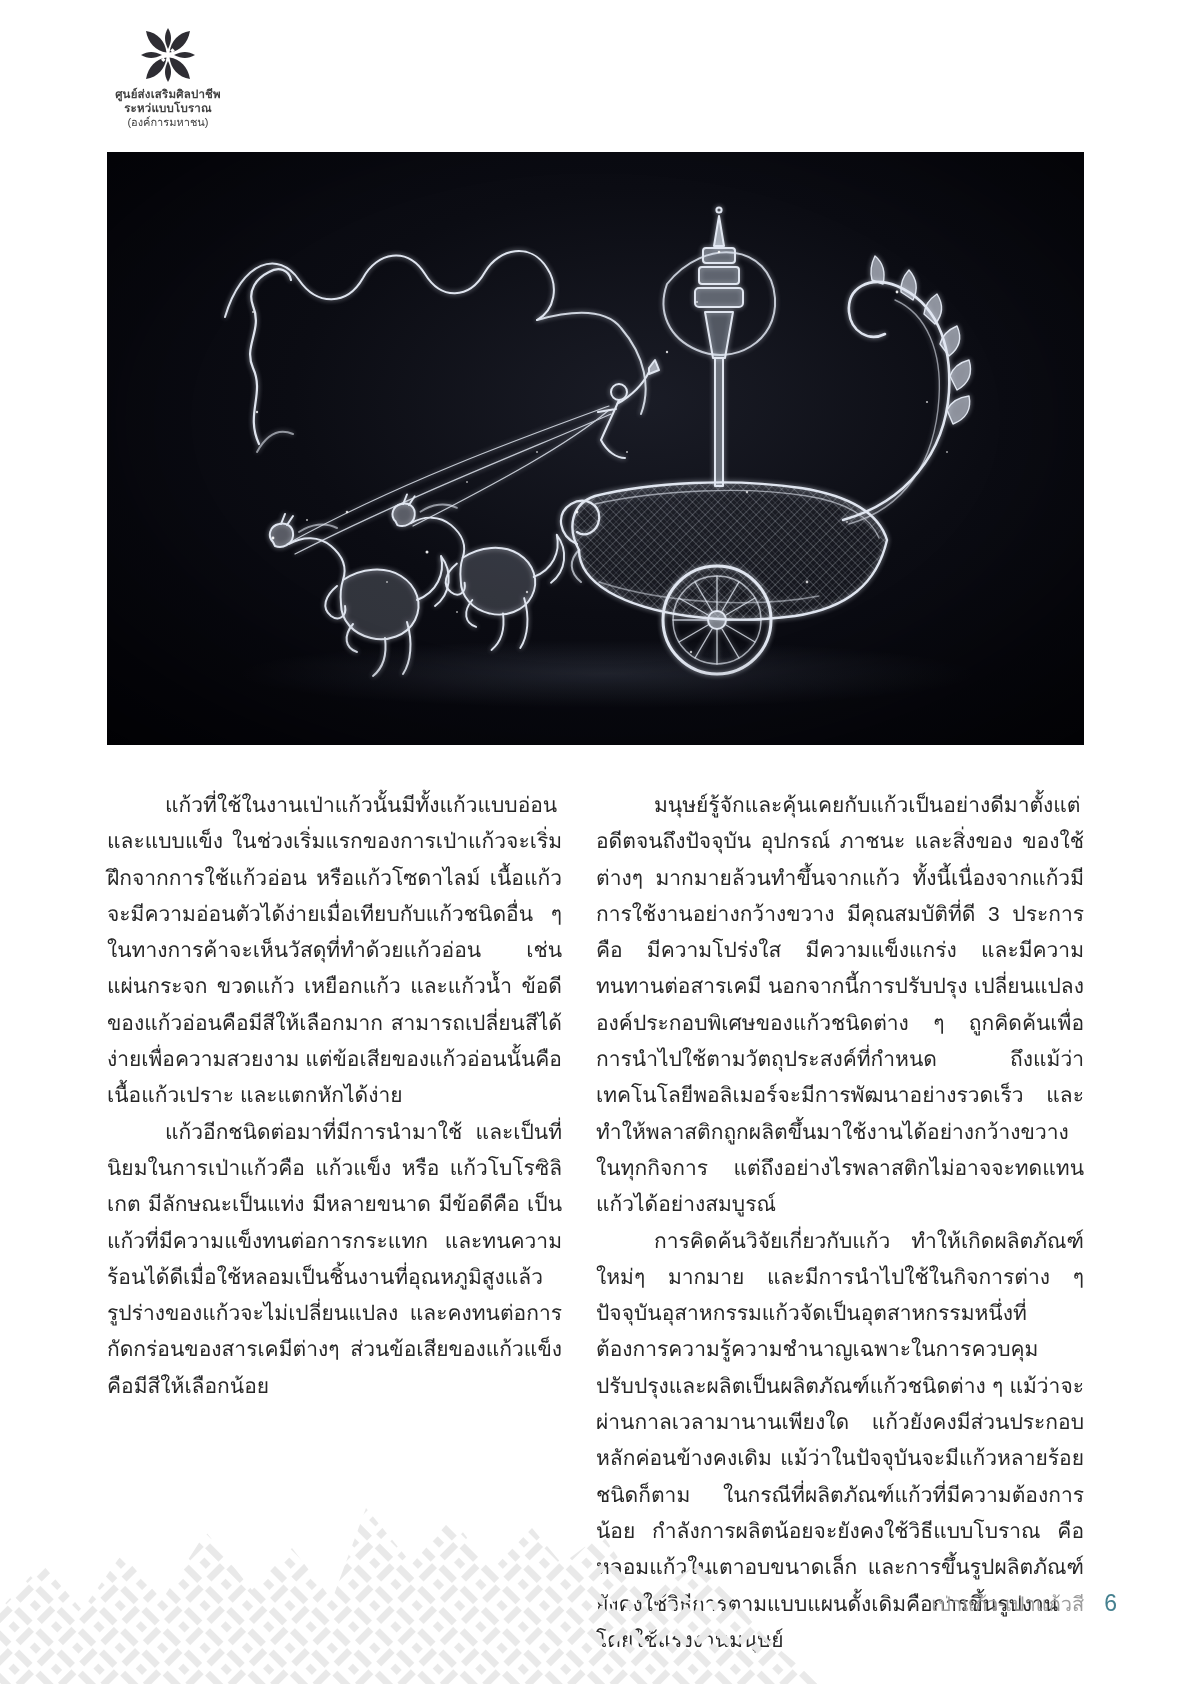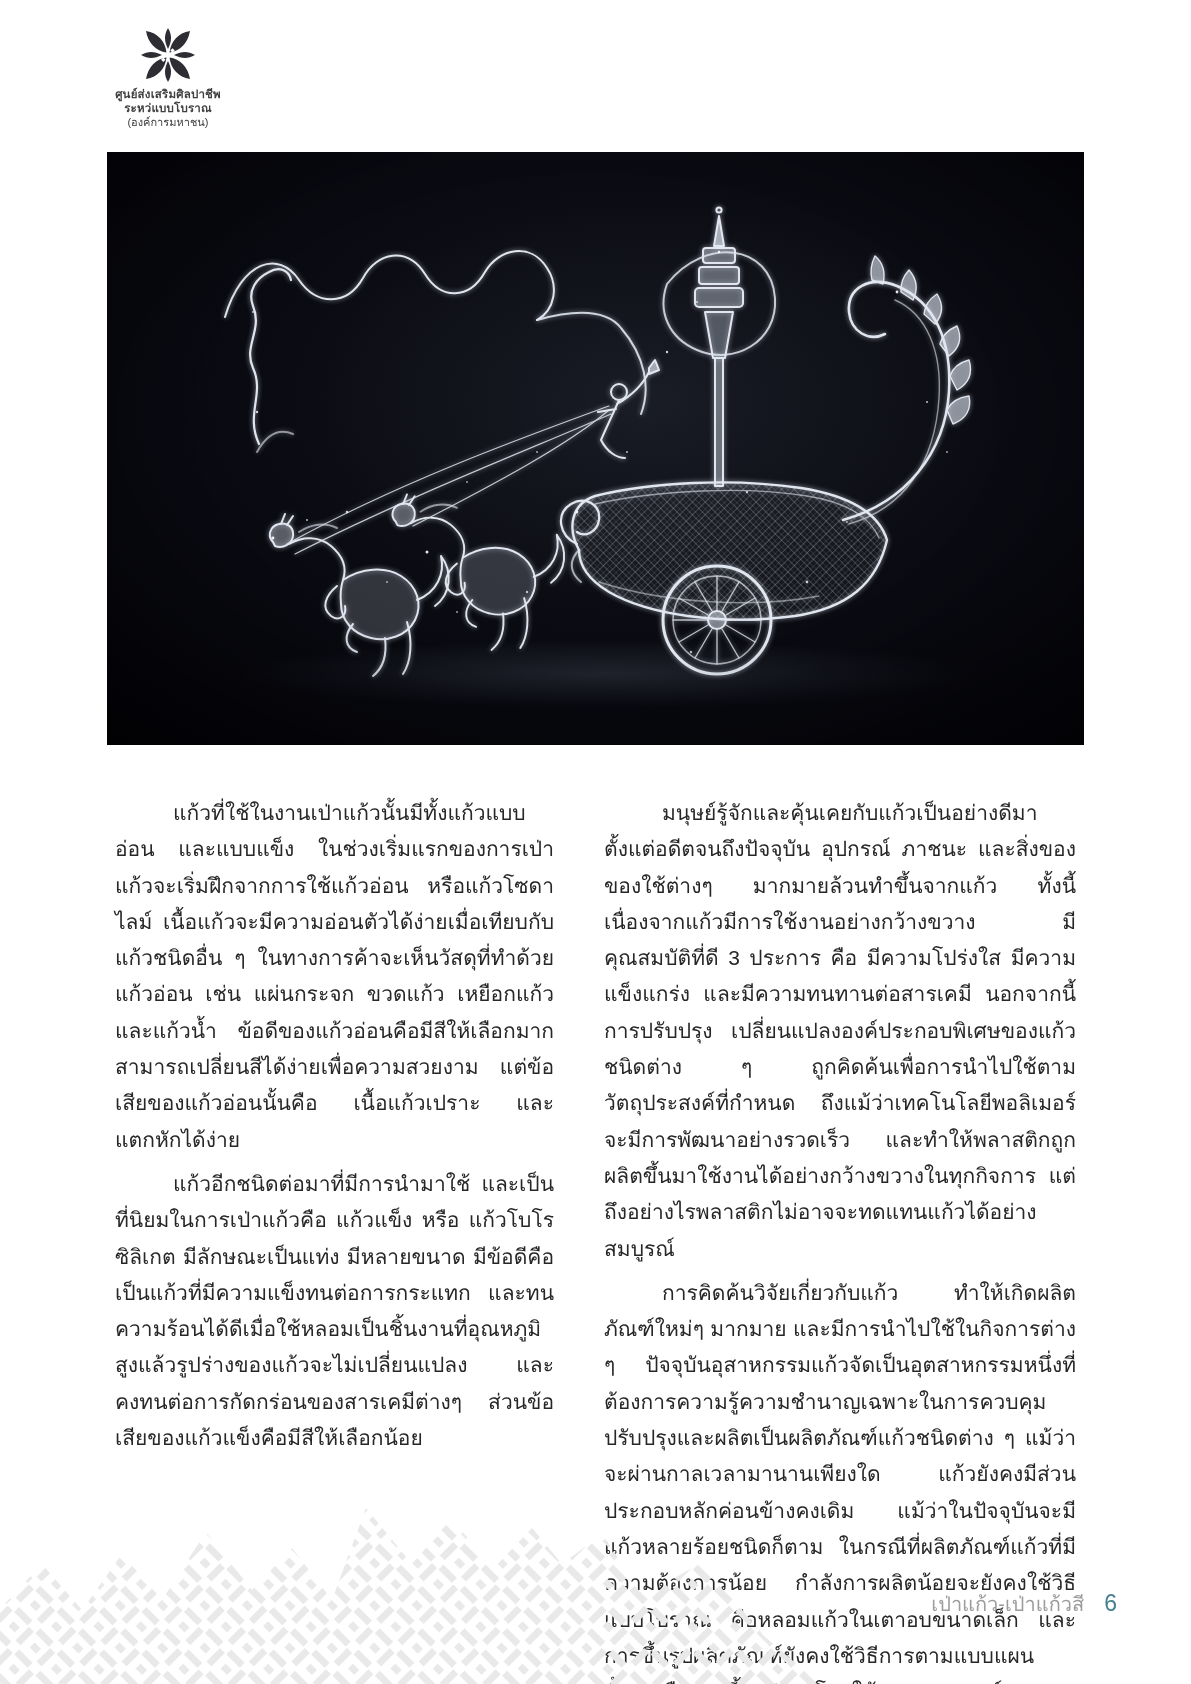--- a/index.html
+++ b/index.html
@@ -13,21 +13,21 @@
   .logo .l1,.logo .l2{font-size:11.5px;font-weight:bold;line-height:14px;letter-spacing:.2px;}
   .logo .l3{font-size:11px;line-height:12px;margin-top:1px;}
   
   .photo{position:absolute;left:107px;top:152px;width:977px;height:593px;background:#04050b;overflow:hidden;}
   .photo svg{display:block;}
   
   .columns{position:absolute;left:107px;top:787px;width:977px;display:flex;gap:34px;}
   .col{color:#272727;}
   .col-left{width:455px;}
   .col-right{width:488px;}
-  .col p{margin:8px;font-size:21px;line-height:36.3px;text-align:justify;text-indent:58px;}
+  .col p{margin:0;font-size:21px;line-height:36.3px;text-align:justify;text-indent:58px;}
   
   .weave{position:absolute;left:0;bottom:0;}
   .footer{position:absolute;top:1588px;right:74px;display:flex;align-items:baseline;gap:20px;}
   .footer .title{font-size:20px;color:#9c9c9c;}
   .footer .num{font-size:23px;color:#45808f;}
 </style>
 </head>
 <body>
 
 <div class="logo">

